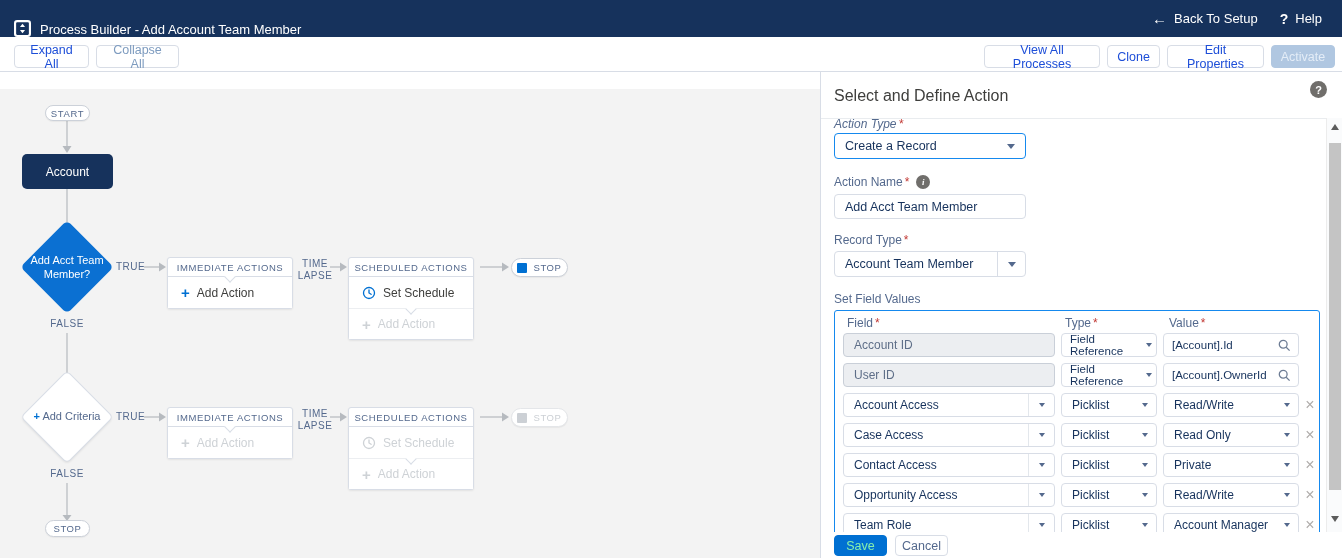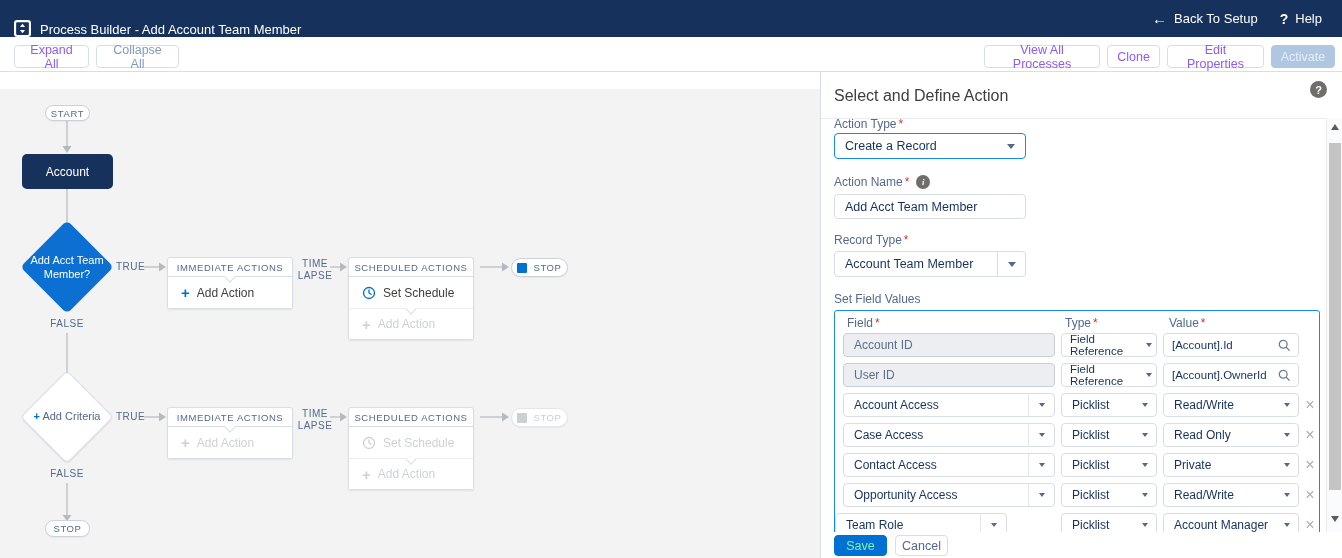--- a/index.html
+++ b/index.html
@@ -13,21 +13,21 @@
   .topbar-title { margin-left:9px; font-size:13px; color:#fff; }
   .topbar-right { position:absolute; right:12px; top:0; height:37px; display:flex; align-items:center; gap:6px; }
   .topbar-link { display:flex; align-items:center; gap:7px; color:#fff; font-size:13px; cursor:pointer; padding:0 8px; }
   .back-arrow { font-size:15px; line-height:1; }
   .help-q { font-weight:bold; font-size:14px; }
 
   
   .toolbar { position:absolute; left:0; top:37px; width:1342px; height:35px; background:#fff;
              border-bottom:1px solid #d8dde6; }
   .btn { position:absolute; top:8px; height:23px; border:1px solid #d8dde6; border-radius:4px;
-         background:#fff; color:#8b5cf6; font-size:12.5px; font-family:inherit;
+         background:#fff; color:#1d4ed8; font-size:12.5px; font-family:inherit;
          display:flex; align-items:center; justify-content:center; cursor:pointer; padding:0 14px; }
   .btn.muted { color:#7d9bbf; }
   .btn.disabled { background:#b0c7e1; border-color:#b0c7e1; color:#e4edf7; cursor:default; }
 
   
   .canvas { position:absolute; left:0; top:89px; width:820px; height:486px; background:#f3f3f3; }
   .flow-arrows { position:absolute; left:0; top:0; }
   .pill { position:absolute; background:#fff; border:1px solid #ccd1d9; border-radius:10px;
           display:flex; align-items:center; justify-content:center; gap:6px;
           font-size:9.5px; letter-spacing:.6px; color:#54698d; box-shadow:0 1px 1px rgba(0,0,0,.05); }
@@ -278,21 +278,21 @@
     </div>
 
     <div class="pill" style="left:45px; top:431px; width:45px; height:17px;">STOP</div>
   </div>
 
   <aside class="panel">
     <div class="panel-title">Select and Define Action</div>
     <div class="help-circle">?</div>
     <div class="panel-divider"></div>
 
-    <div class="field-label" style="top:45px;">
+    <div class="field-label" style="top:45px;font-style:italic;">
       <span>Action Type</span>
         <span class="req">*</span>
     </div>
     <div class="sf-select focus" style="top:61px;">
       <span class="txt">Create a Record</span>
       <span class="tri plain-arrow"></span>
     </div>
 
     <div class="field-label" style="top:103px;">
       <span>Action Name</span>
@@ -413,21 +413,21 @@
       <div class="cell sel" style="left:226px; top:172px; width:96px;">
         <span>Picklist</span>
           <span class="tri sm"></span>
       </div>
       <div class="cell sel" style="left:328px; top:172px; width:136px;">
         <span>Read/Write</span>
           <span class="tri sm"></span>
       </div>
       <div class="remove-x" style="left:468px; top:172px;">×</div>
 
-      <div class="cell combo" style="left:0; top:202px; width:172px;">
+      <div class="cell combo" style="left:8px; top:202px; width:212px;">
         <span class="txt">Team Role</span>
         <span class="arrow-sec2">
             <span class="tri sm"></span>
           </span>
       </div>
       <div class="cell sel" style="left:226px; top:202px; width:96px;">
         <span>Picklist</span>
           <span class="tri sm"></span>
       </div>
       <div class="cell sel" style="left:328px; top:202px; width:136px;">

